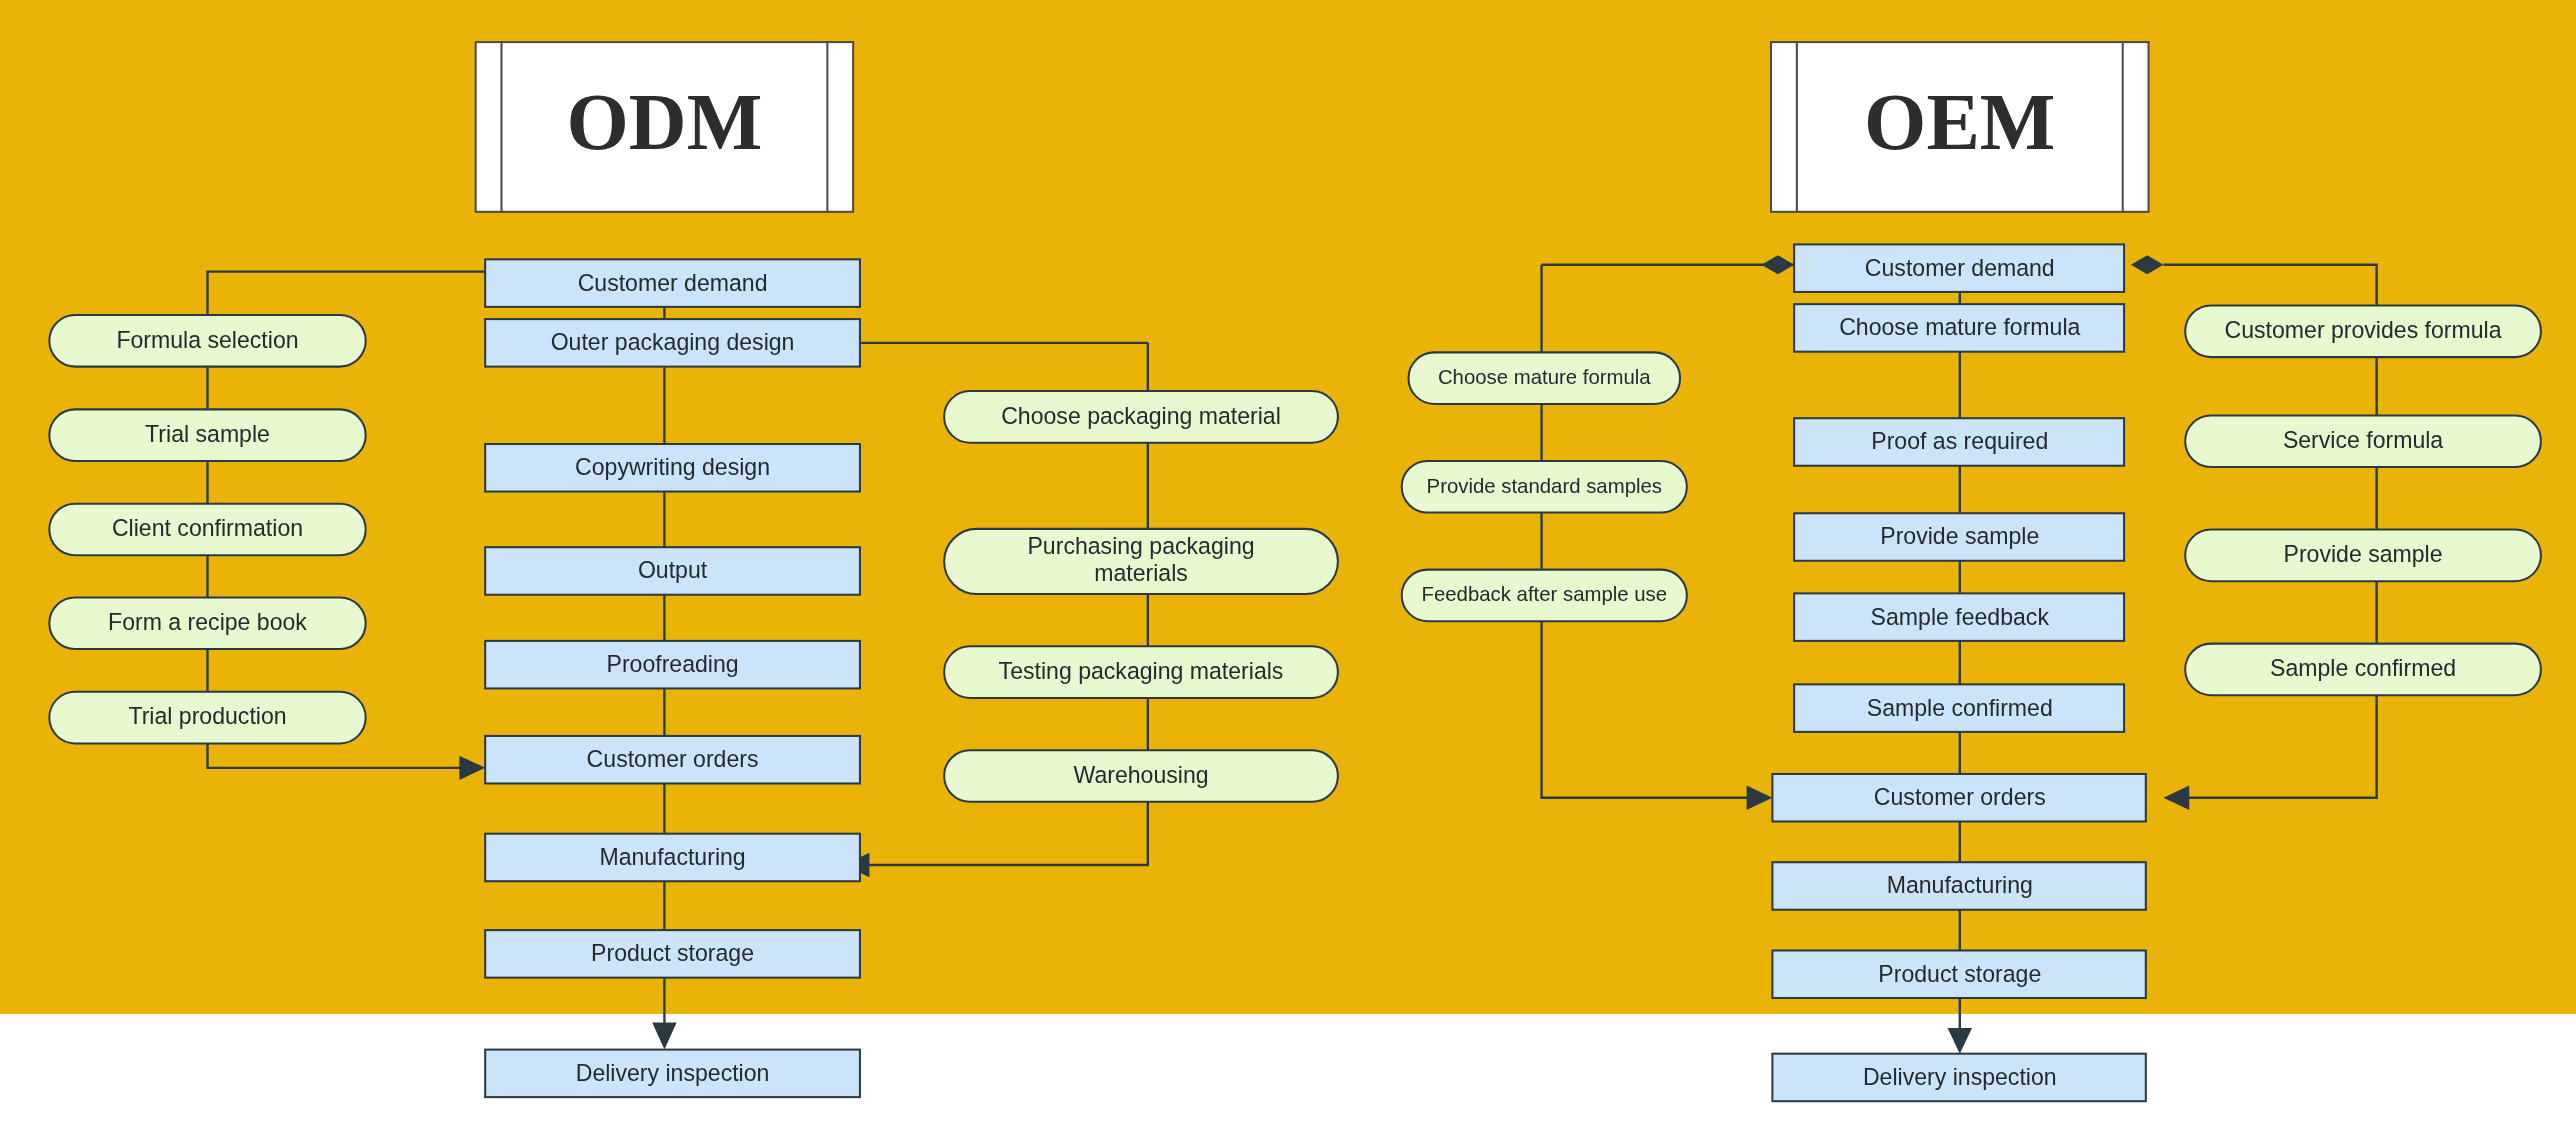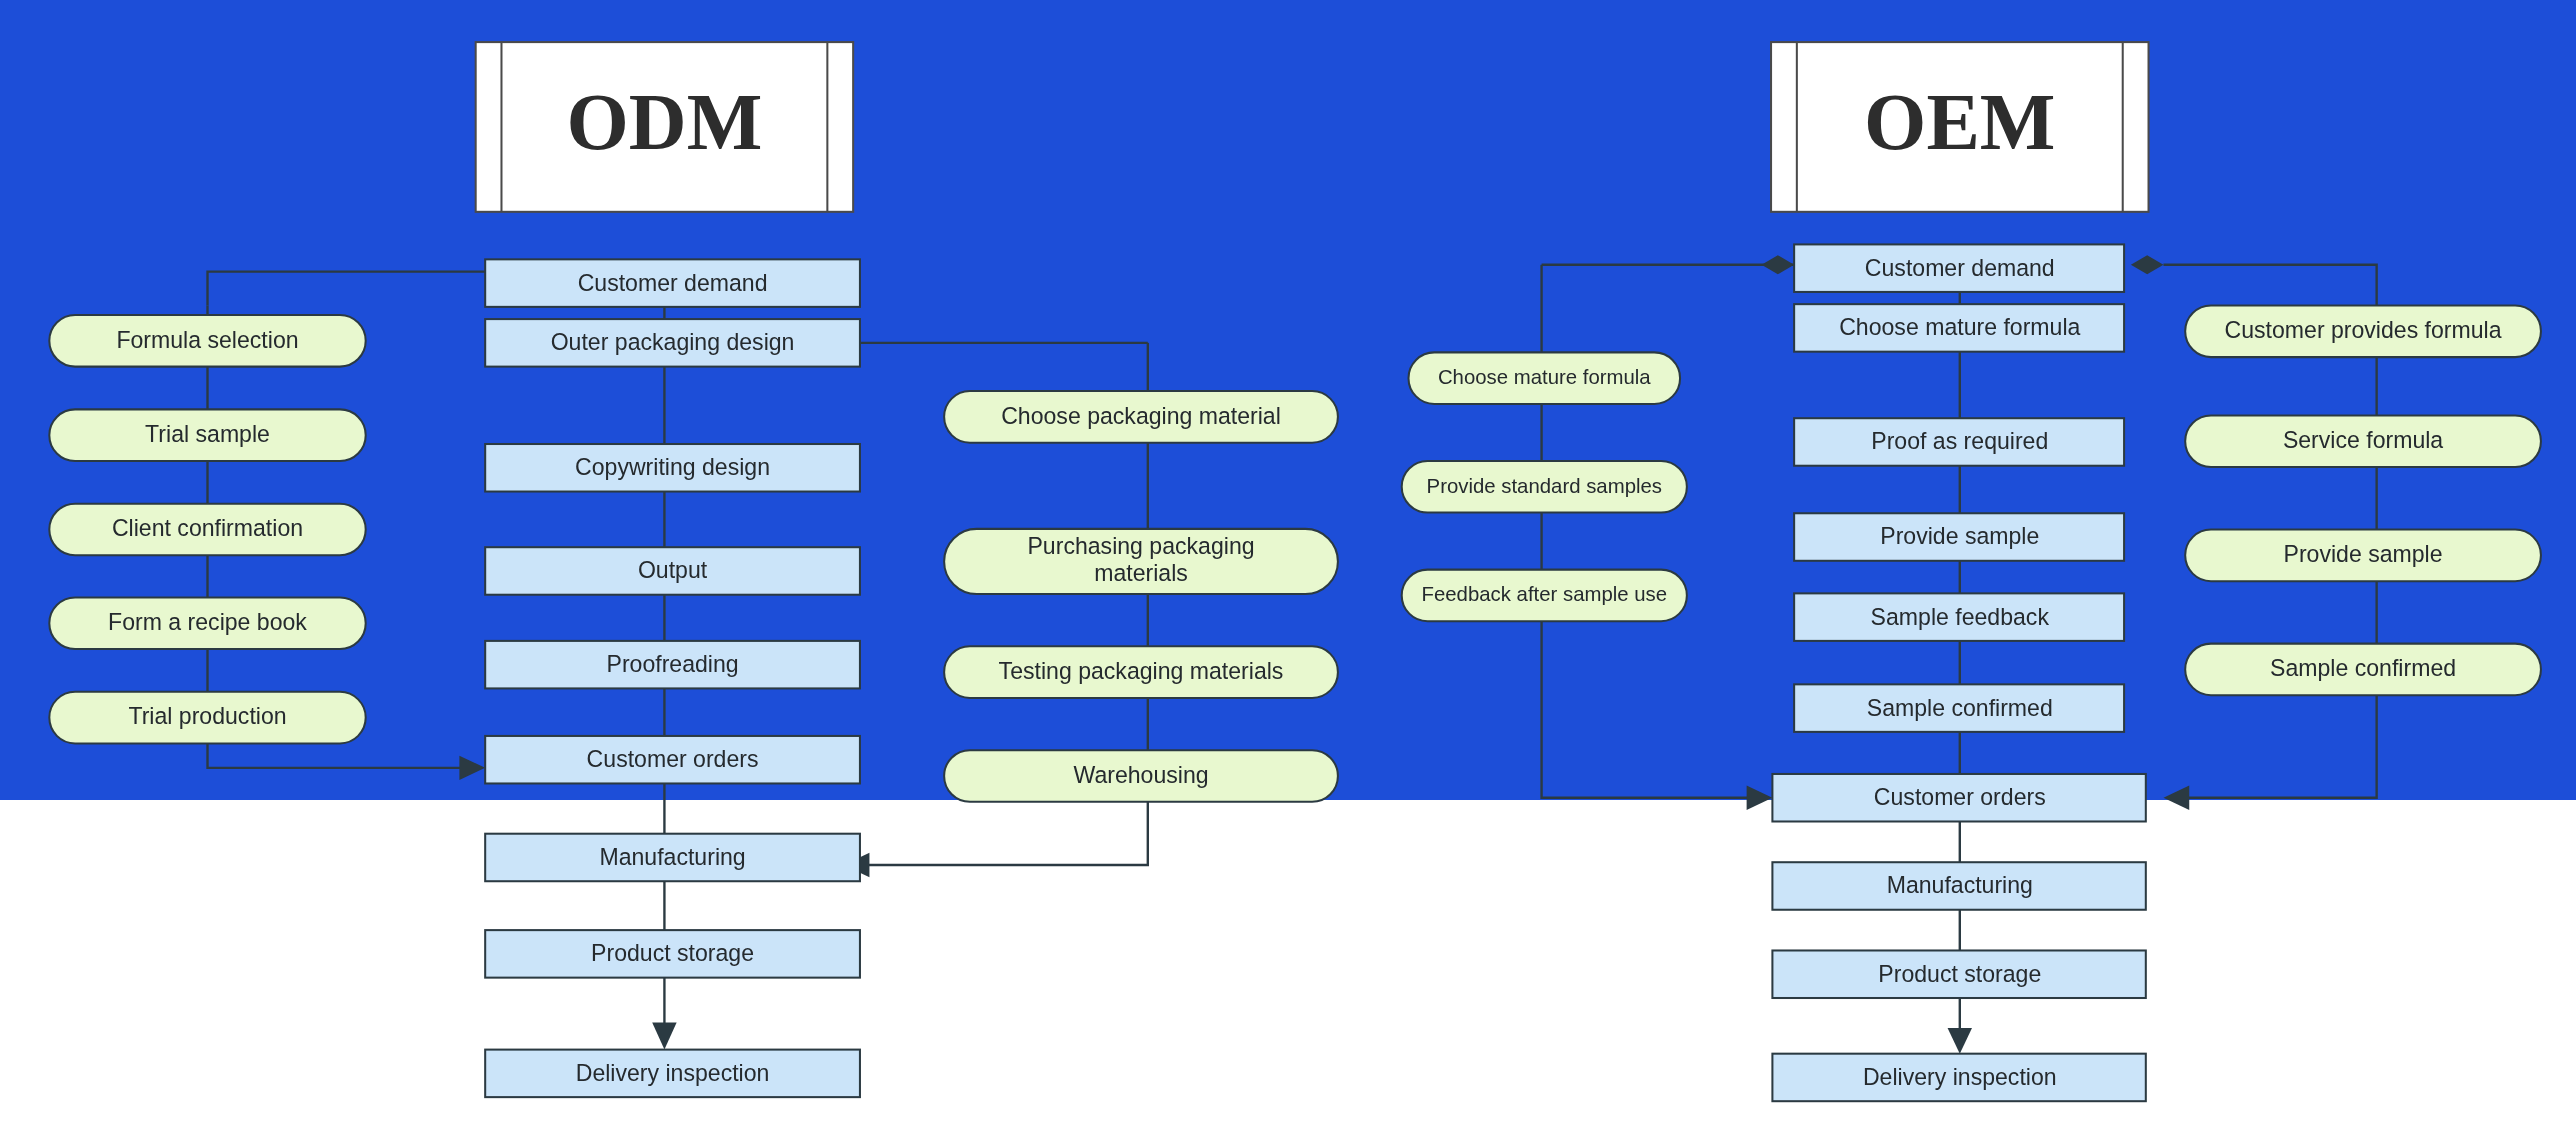--- a/index.html
+++ b/index.html
@@ -9,22 +9,22 @@
   }
   body {
     width: 2576px;
     height: 1127px;
     font-family: "Liberation Sans", sans-serif;
     overflow: hidden;
   }
   #stage {
     position: relative;
     width: 2576px;
-    height: 800px;
-    background: #1d4ed8;
+    height: 1014px;
+    background: #eab308;
   }
   svg.canvas {
     position: absolute;
     inset: 0;
     width: 2576px;
     height: 1127px;
   }
   .node-rect {
     stroke: #2b3a42;
     stroke-width: 3;

